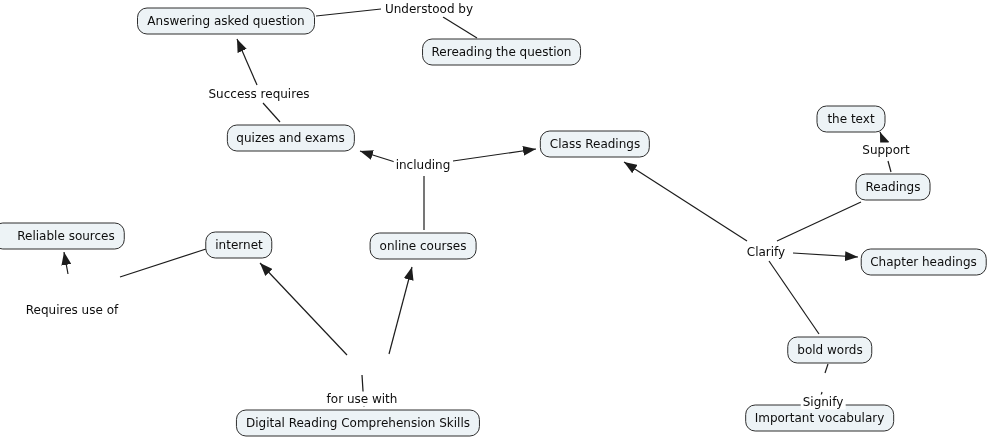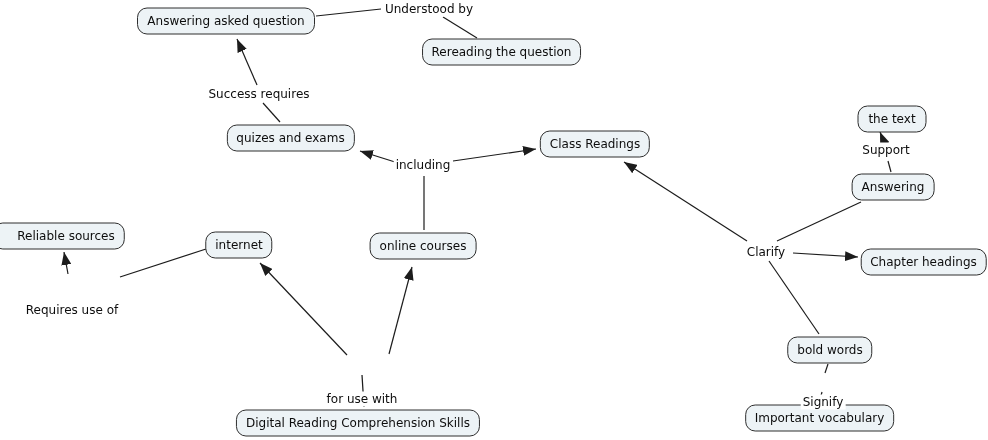--- a/index.html
+++ b/index.html
@@ -74,22 +74,22 @@
       <line x1="120" y1="277" x2="206" y2="249"></line>
       <line x1="347" y1="355" x2="260" y2="263" marker-end="url(#arrowhead)"></line>
       <line x1="389" y1="354" x2="412" y2="267" marker-end="url(#arrowhead)"></line>
       <line x1="364" y1="407" x2="362" y2="375"></line>
     </svg>
 
 <div class="node" style="left: 501.5px; top: 51.5px; min-width: 159px;">Rereading the question</div>
     <div class="node" style="left: 226px; top: 20.5px; min-width: 178px;">Answering asked question</div>
     <div class="node" style="left: 290.5px; top: 137.5px; min-width: 125px;">quizes and exams</div>
     <div class="node" style="left: 595px; top: 143.5px; min-width: 108px;">Class Readings</div>
-    <div class="node" style="left: 892px; top: 118.5px; min-width: 69px; text-align: center;">the text</div>
-    <div class="node" style="left: 893px; top: 186.5px; min-width: 64px;">Answering</div>
+    <div class="node" style="left: 851px; top: 118.5px; min-width: 69px; text-align: center;">the text</div>
+    <div class="node" style="left: 893px; top: 186.5px; min-width: 64px;">Readings</div>
     <div class="node" style="left: 58.5px; top: 235.5px; min-width: 113px; padding-left: 24px;">Reliable sources</div>
     <div class="node" style="left: 423px; top: 245.5px; min-width: 104px;">online courses</div>
     <div class="node" style="left: 239px; top: 244.5px; min-width: 62px;">internet</div>
     <div class="node" style="left: 923.5px; top: 261.5px; min-width: 119px;">Chapter headings</div>
     <div class="node" style="left: 819.5px; top: 417.5px; min-width: 147px;">Important vocabulary</div>
     <div class="node" style="left: 830px; top: 349.5px; min-width: 82px;">bold words</div>
     <div class="node" style="left: 358px; top: 422.5px; min-width: 244px;">Digital Reading Comprehension Skills</div>
     <div class="link-label" style="left: 429px; top: 9px;">Understood by</div>
     <div class="link-label" style="left: 259px; top: 94px;">Success requires</div>
     <div class="link-label" style="left: 423px; top: 165px;">including</div>

